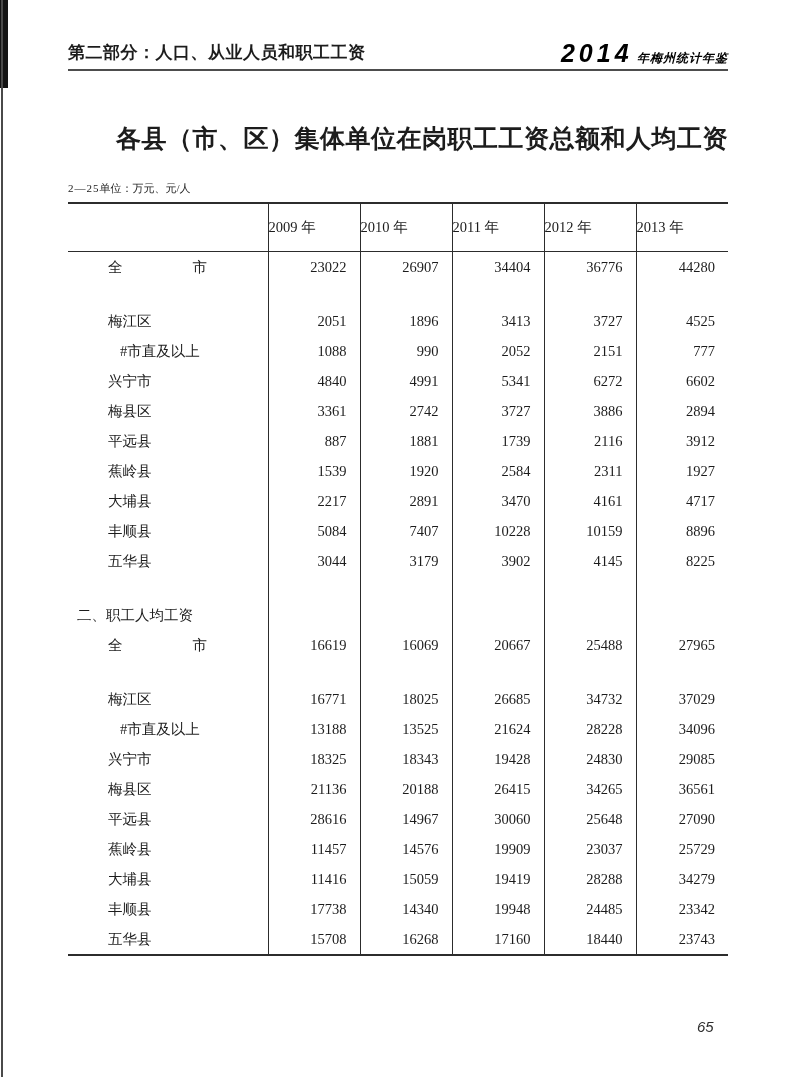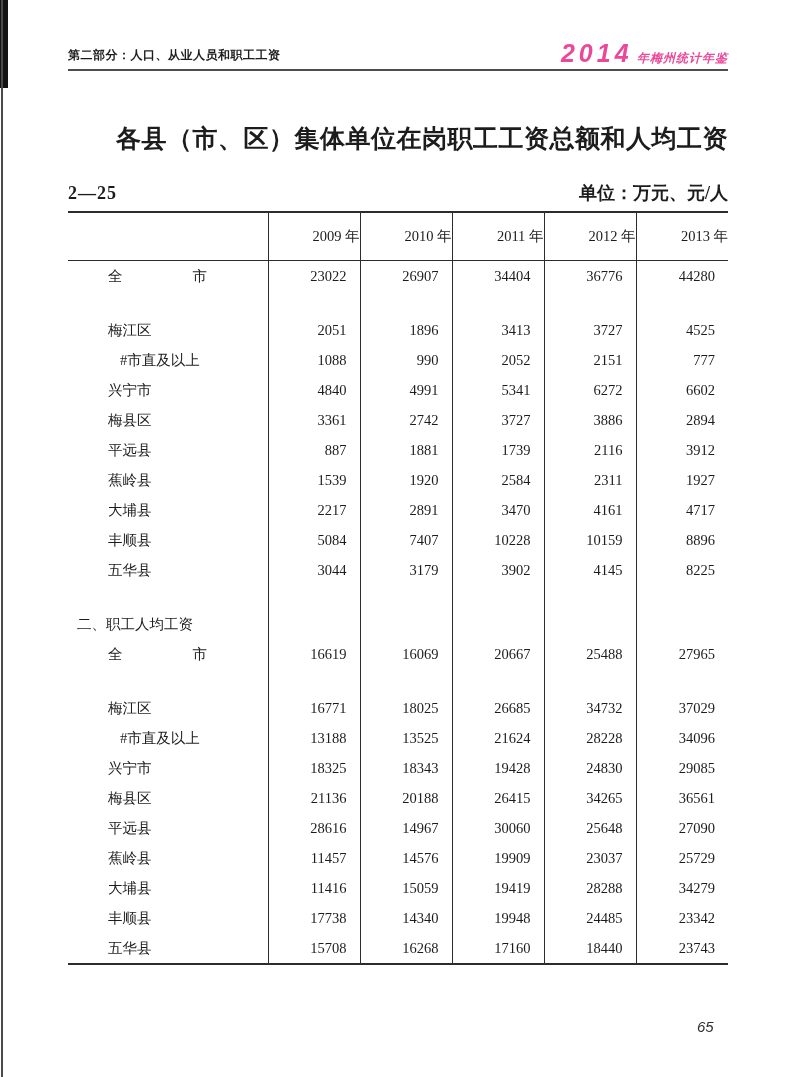--- a/index.html
+++ b/index.html
@@ -11,48 +11,48 @@
   .edge-line{position:absolute;left:1px;top:0;bottom:0;width:2px;background:#4a4a4a;}
   .edge-top{position:absolute;left:0;top:0;width:8px;height:88px;background:#141414;}
   .content{position:absolute;left:68px;top:0;width:660px;}
 
   .running-head{
     display:flex;justify-content:space-between;align-items:flex-end;
     margin-top:41px;padding-bottom:3px;border-bottom:2px solid #4d4d4d;
   }
   .rh-left{
     font-family:Liberation Mono, monospace;
-    font-weight:bold;font-size:12px;letter-spacing:0.5px;padding-bottom:2px;
+    font-weight:bold;font-size:17px;letter-spacing:0.5px;padding-bottom:2px;
   }
   .rh-right{
-    color:#ec4899;font-style:italic;font-weight:bold;white-space:nowrap;
+    color:#000000;font-style:italic;font-weight:bold;white-space:nowrap;
     font-family:"Liberation Sans","DejaVu Sans",sans-serif;line-height:1;
   }
   .rh-year{font-size:25px;letter-spacing:4px;}
   .rh-suffix{font-size:12px;letter-spacing:1px;}
 
   .doc-title{
     margin:52px 0 0;text-align:right;font-size:25px;font-weight:bold;
     letter-spacing:0.5px;line-height:1.25;
   }
 
   .meta-row{
-    display:flex;justify-content:space-between;align-items:baseline;
-    margin-top:27px;font-size:18px;font-weight:bold;
+    display:flex;align-items:baseline;
+    margin-top:27px;font-size:11px;
   }
   .table-no{letter-spacing:1px;}
 
   .stat-table{
     width:660px;margin-top:6px;border-collapse:collapse;table-layout:fixed;
     border-top:2px solid #2c2c2c;border-bottom:2px solid #2c2c2c;
     font-size:14.5px;
   }
   .stat-table thead th{
     height:47px;font-weight:normal;border-bottom:1px solid #2c2c2c;
-    text-align:right;padding:0;
+    text-align:left;padding:0;
   }
   .stat-table th.num,.stat-table td.num{border-left:1px solid #2c2c2c;}
   .stat-table tbody td{height:30px;padding:0;vertical-align:middle;}
   .stat-table td.num{text-align:right;padding-right:13px;}
   .stat-table td.lbl{padding-left:9px;}
   .stat-table td.lbl.city{padding-left:40px;}
   .stat-table td.lbl.sub{padding-left:52px;}
   .stat-table tr.spacer td{height:24px;}
   .spread{display:inline-flex;width:99px;justify-content:space-between;}
 

